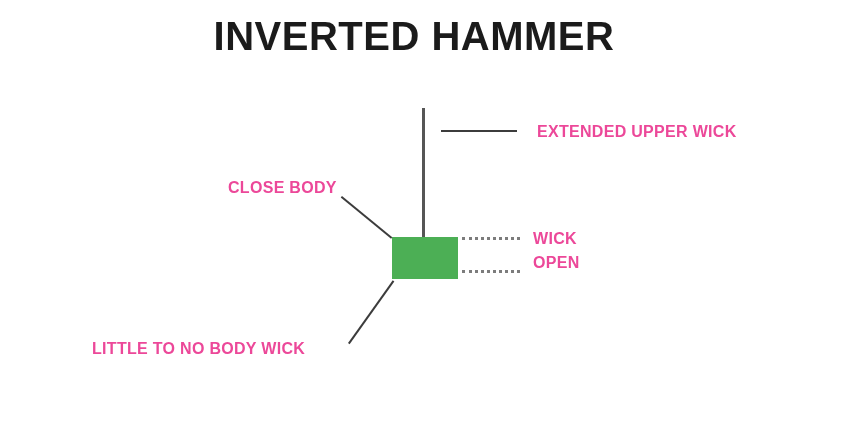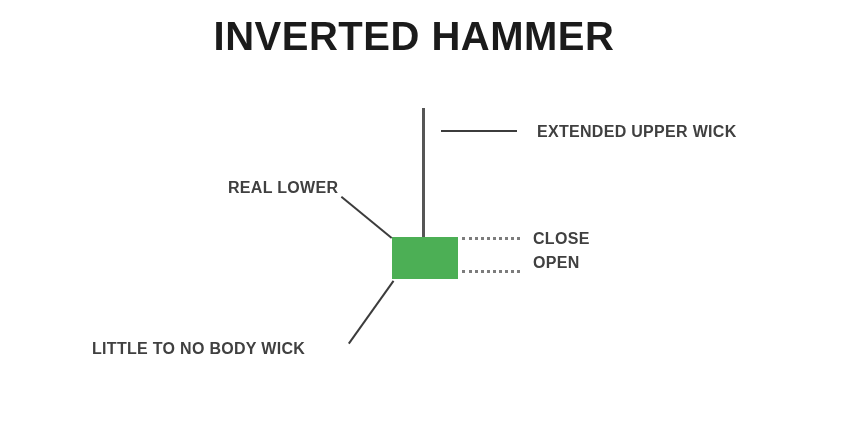--- a/index.html
+++ b/index.html
@@ -98,21 +98,21 @@
     width: 77px;
     transform: rotate(-54.5deg);
   }
 
   
   .label {
     position: absolute;
     font-size: 16px;
     font-weight: 800;
     letter-spacing: 0.3px;
-    color: #404040;
+    color: #ec4899;
     white-space: nowrap;
     line-height: 18px;
   }
   .label-upper-wick { left: 537px; top: 123px; }
   .label-real-body  { left: 228px; top: 179px; }
   .label-close      { left: 533px; top: 230px; }
   .label-open       { left: 533px; top: 254px; }
   .label-lower-wick { left: 92px;  top: 340px; }
 </style>
 </head>
@@ -135,21 +135,21 @@
     <div class="leader-dotted open"></div>
 
     <div class="diag diag-realbody"></div>
 
     <div class="diag diag-lowerwick"></div>
 
   </div>
 
   <div class="label label-upper-wick">EXTENDED UPPER WICK</div>
 
-  <div class="label label-real-body">REAL LOWER</div>
+  <div class="label label-real-body">CLOSE BODY</div>
 
-  <div class="label label-close">CLOSE</div>
+  <div class="label label-close">WICK</div>
 
   <div class="label label-open">OPEN</div>
 
   <div class="label label-lower-wick">LITTLE TO NO BODY WICK</div>
 
 </div>
 
 </body></html>

